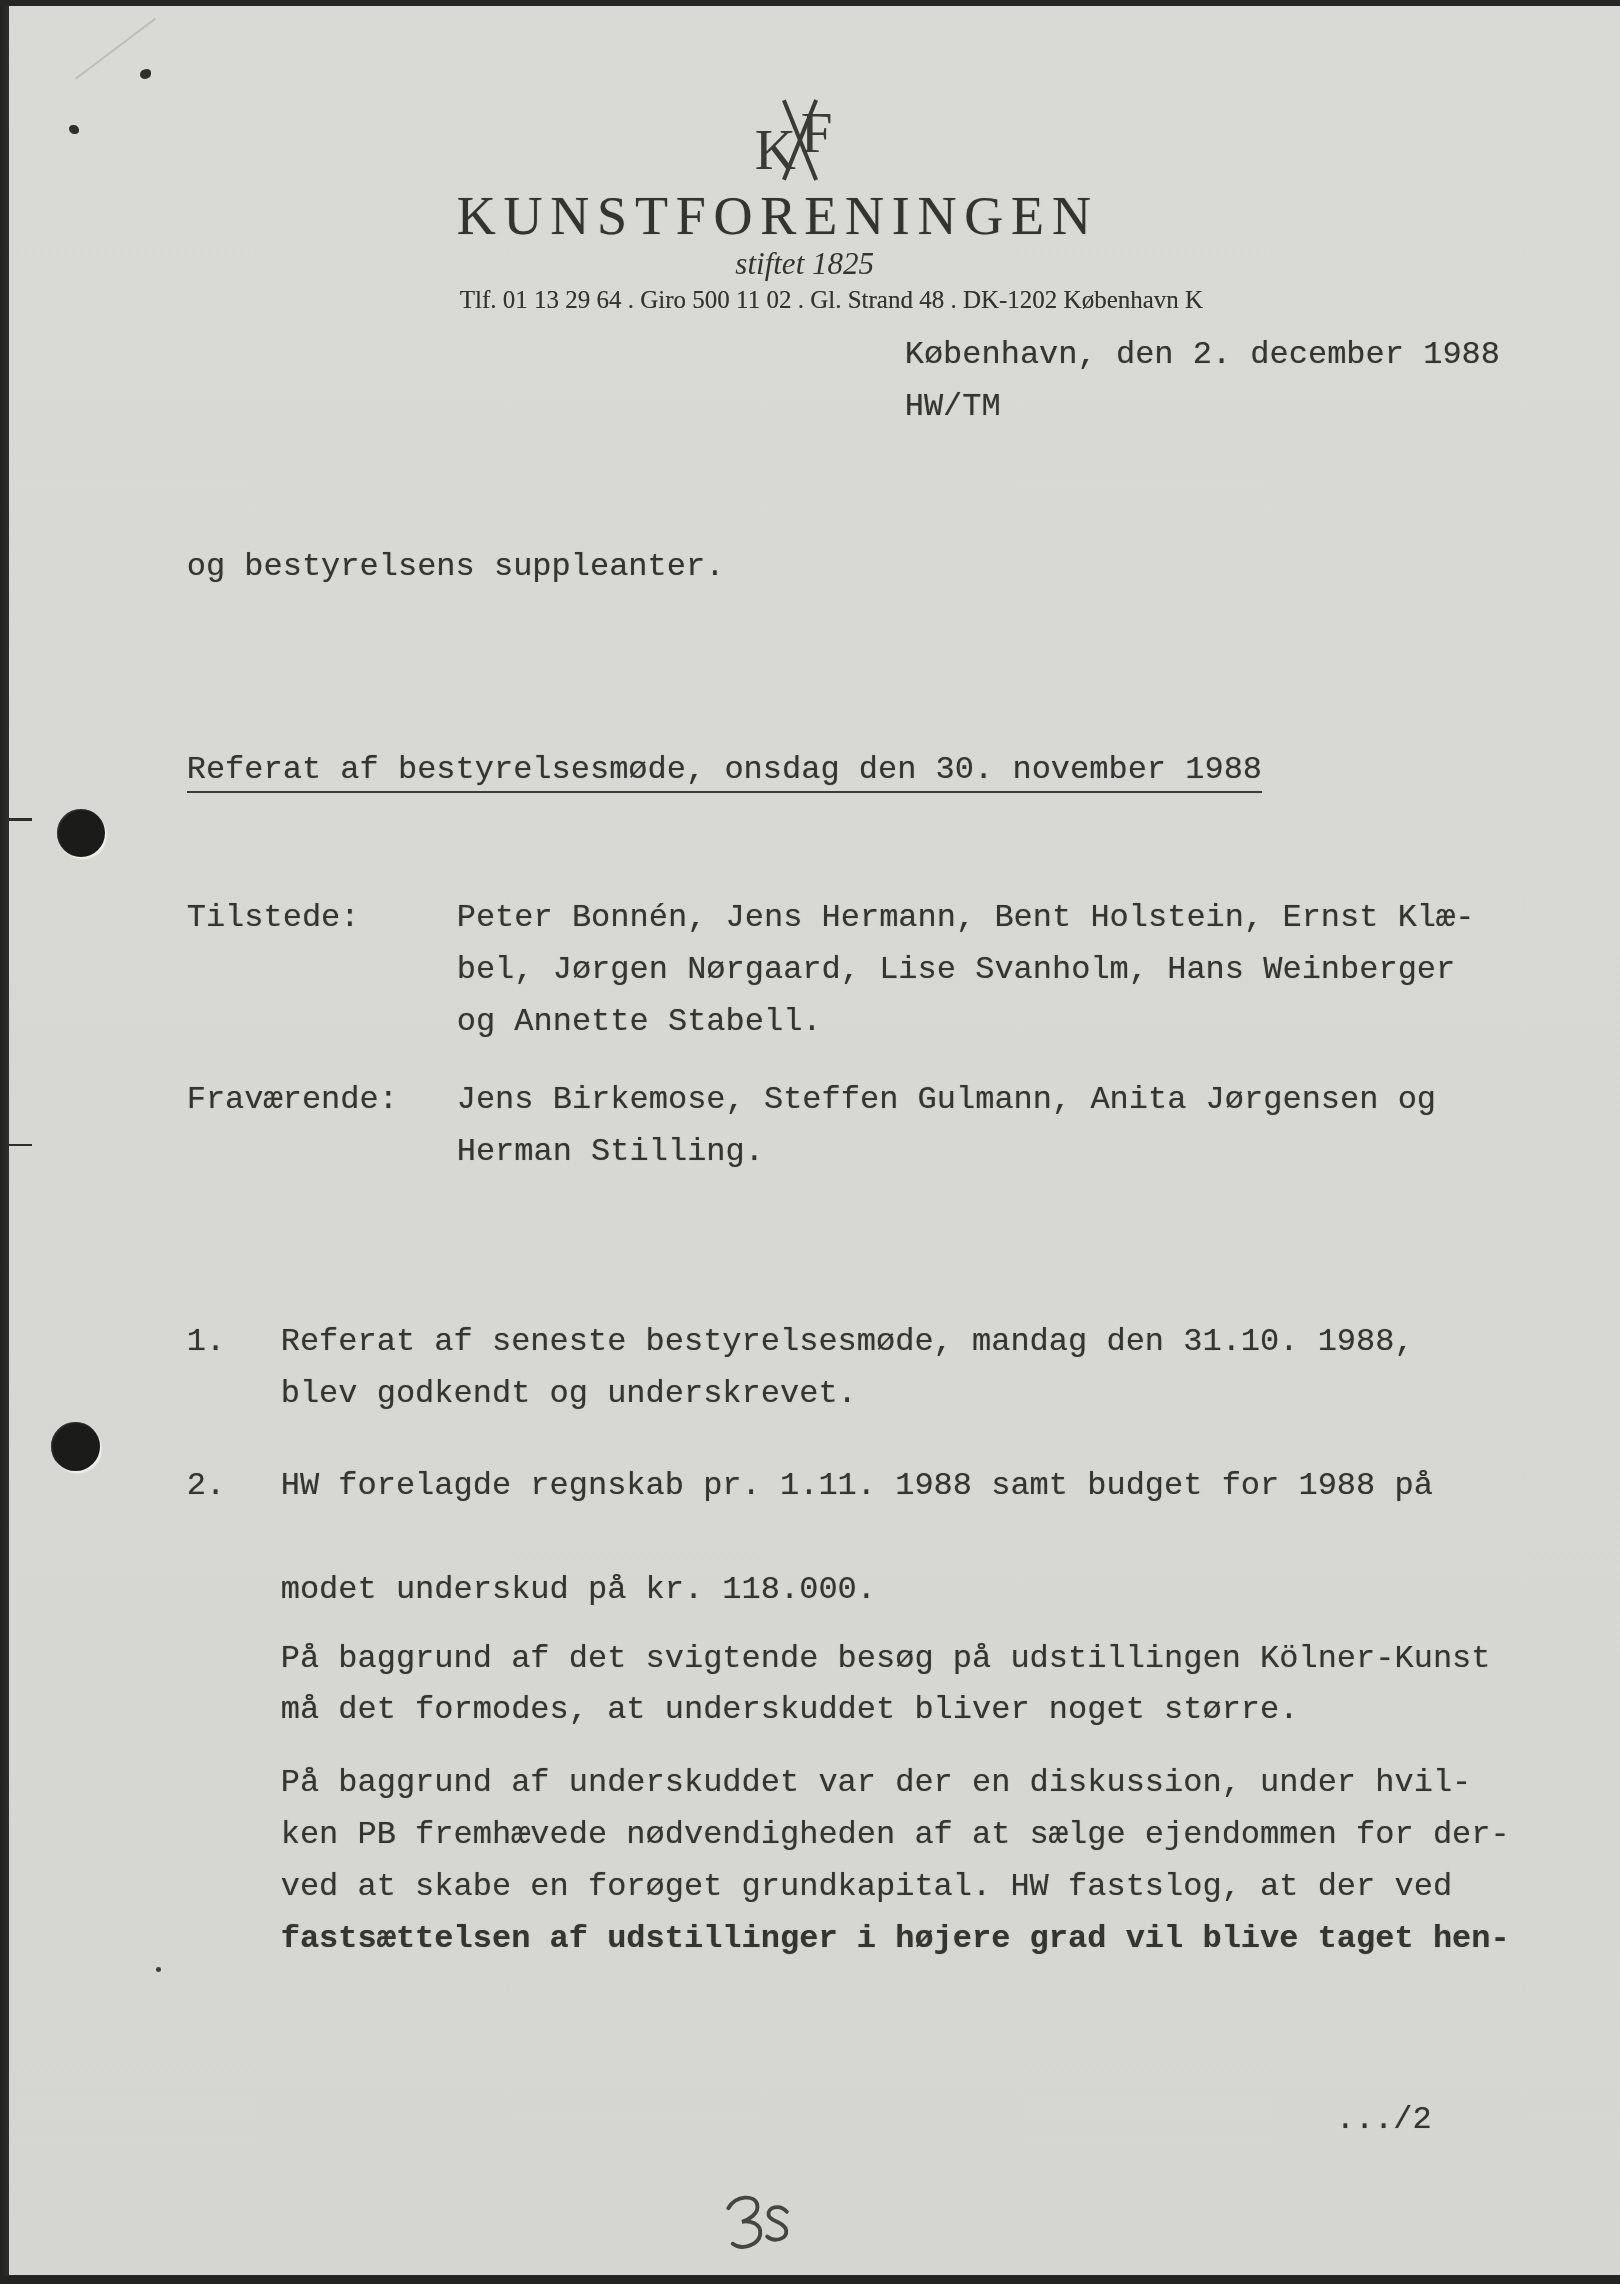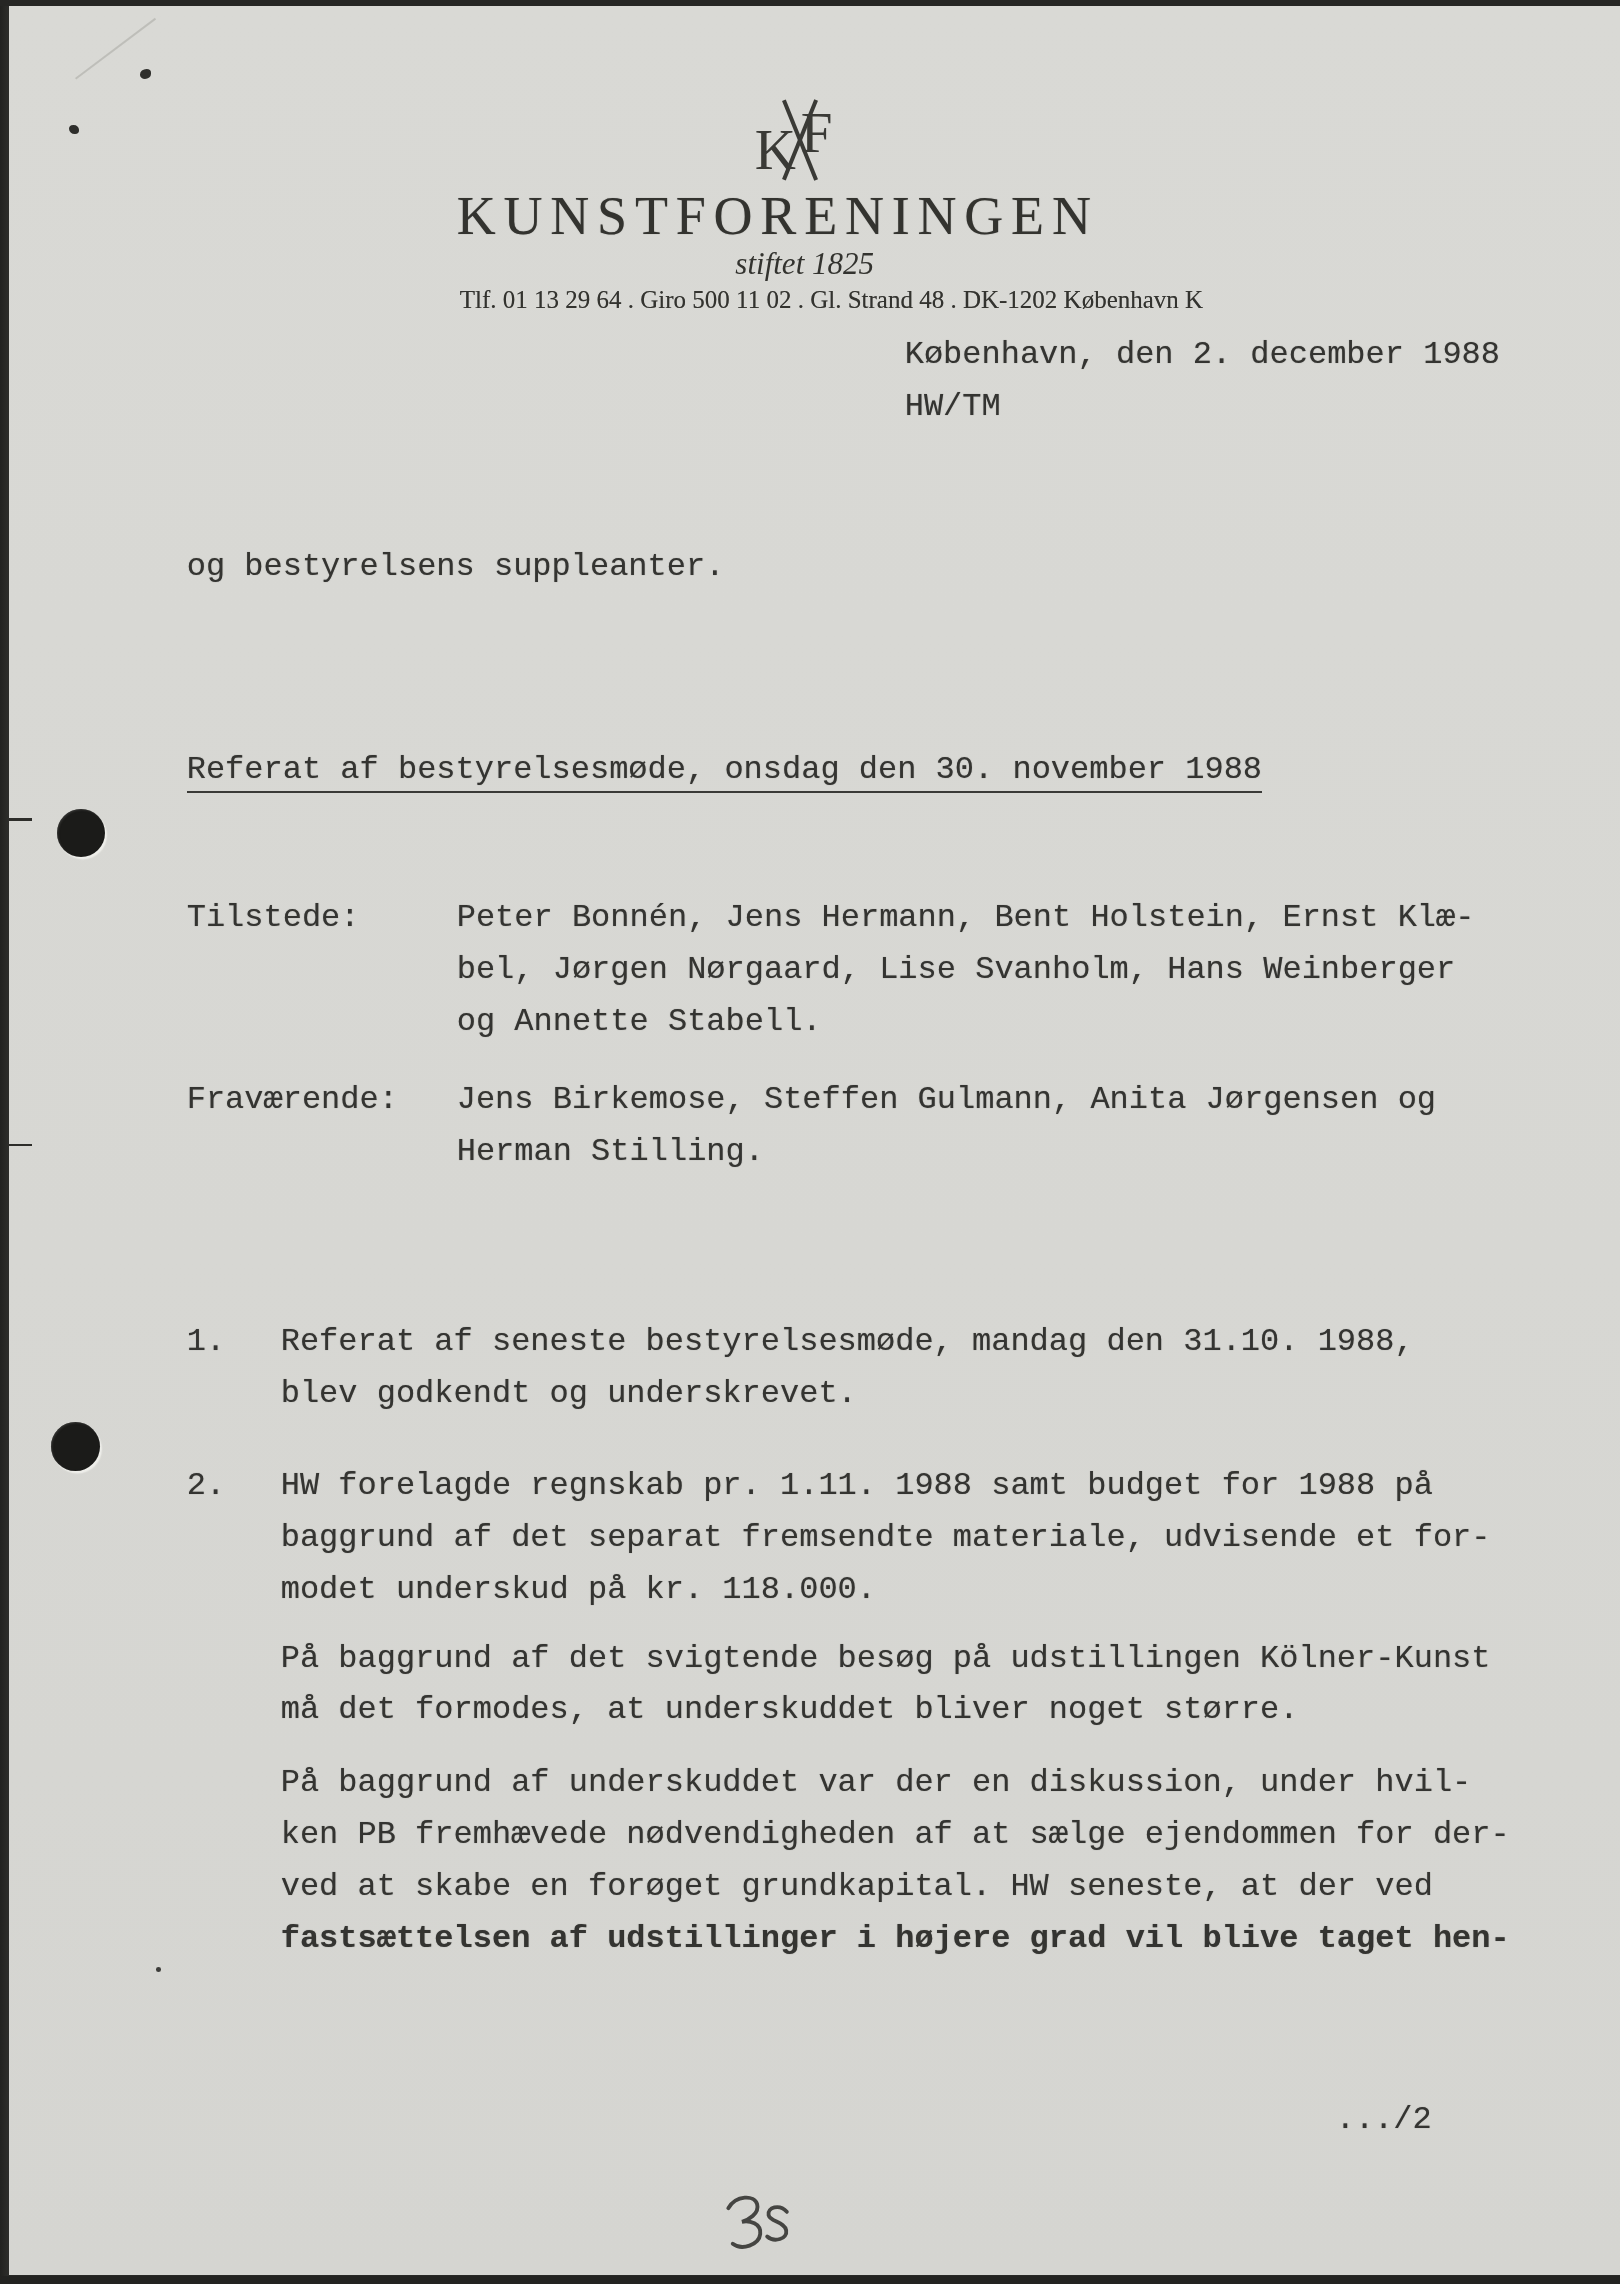--- a/index.html
+++ b/index.html
@@ -106,29 +106,28 @@
   <div class="tw" style="left:178px;top:1078px;">Fraværende:</div>
   <div class="tw" style="left:448px;top:1078px;">Jens Birkemose, Steffen Gulmann, Anita Jørgensen og</div>
   <div class="tw" style="left:448px;top:1130px;">Herman Stilling.</div>
 
   <div class="tw" style="left:178px;top:1320px;">1.</div>
   <div class="tw" style="left:272px;top:1320px;">Referat af seneste bestyrelsesmøde, mandag den 31.10. 1988,</div>
   <div class="tw" style="left:272px;top:1372px;">blev godkendt og underskrevet.</div>
 
   <div class="tw" style="left:178px;top:1464px;">2.</div>
   <div class="tw" style="left:272px;top:1464px;">HW forelagde regnskab pr. 1.11. 1988 samt budget for 1988 på</div>
-  <div class="tw" style="left:272px;top:1516px;">baggrund af det separat fremsendte materiale, udvisende et for-</div>
   <div class="tw" style="left:272px;top:1568px;">modet underskud på kr. 118.000.</div>
 
   <div class="tw" style="left:272px;top:1637px;">På baggrund af det svigtende besøg på udstillingen Kölner-Kunst</div>
   <div class="tw" style="left:272px;top:1688px;">må det formodes, at underskuddet bliver noget større.</div>
 
   <div class="tw" style="left:272px;top:1761px;">På baggrund af underskuddet var der en diskussion, under hvil-</div>
   <div class="tw" style="left:272px;top:1813px;">ken PB fremhævede nødvendigheden af at sælge ejendommen for der-</div>
-  <div class="tw" style="left:272px;top:1865px;">ved at skabe en forøget grundkapital. HW seneste, at der ved</div>
+  <div class="tw" style="left:272px;top:1865px;">ved at skabe en forøget grundkapital. HW fastslog, at der ved</div>
   <div class="tw" style="left:272px;top:1917px;font-weight:bold;">fastsættelsen af udstillinger i højere grad vil blive taget hen-</div>
 
   <div class="tw" style="left:1327px;top:2098px;">.../2</div>
 
   <div class="handnote">
     <span class="hidden-text">35</span>
     <svg width="92" height="68" viewBox="0 0 190 140">
       <path d="M22,30 C40,4 78,6 82,26 C86,46 60,58 48,60 C64,58 88,66 84,88 C80,110 44,120 26,104" fill="none" stroke="#454542" stroke-width="8" stroke-linecap="round"></path>
       <path d="M142,46 C128,28 102,34 104,50 C106,64 136,66 138,84 C140,102 112,108 98,94" fill="none" stroke="#454542" stroke-width="8" stroke-linecap="round"></path>
     </svg>

